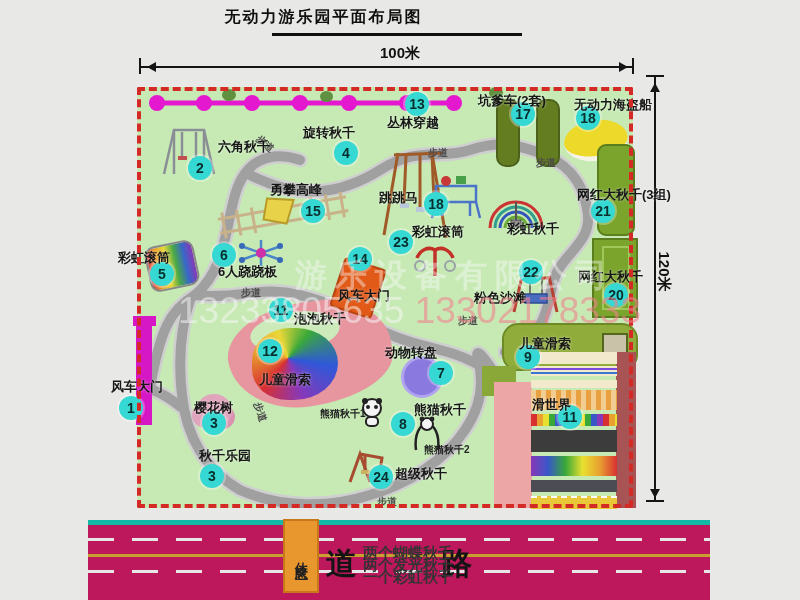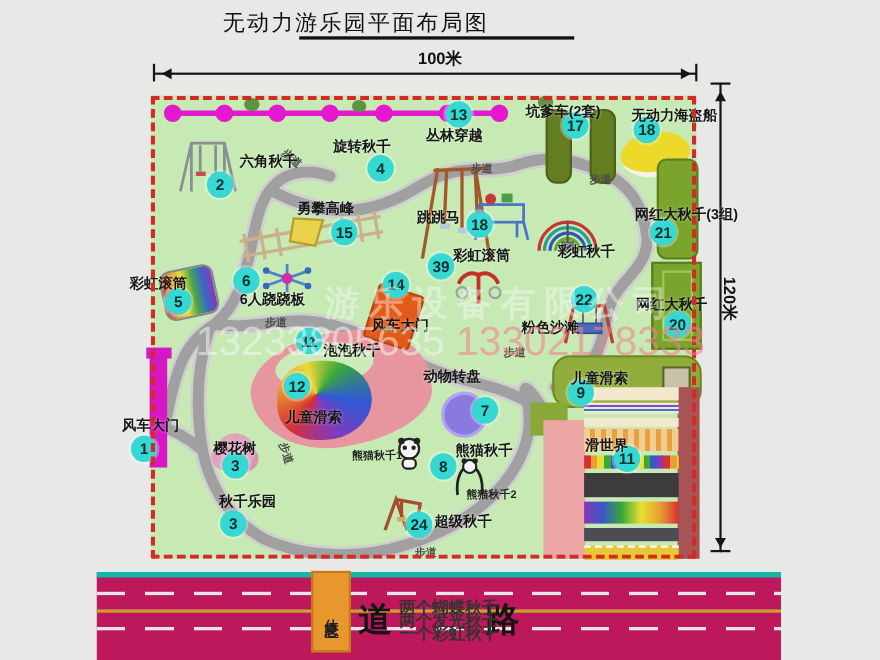--- a/index.html
+++ b/index.html
@@ -1,18 +1,18 @@
 <!DOCTYPE html>
 <html><head>
 <meta charset="utf-8">
 <style>
   html,body{margin:0;padding:0}
   body{width:800px;height:600px;background:#e8e8e6;font-family:"Liberation Sans",sans-serif;position:relative;overflow:hidden}
   
-  .title{position:absolute;top:7px;left:0;width:647px;text-align:center;font-size:20px;font-weight:normal;color:#101010;letter-spacing:2px}
+  .title{position:absolute;top:7px;left:0;width:647px;text-align:center;font-size:16px;font-weight:bold;color:#101010;letter-spacing:2px}
   .title-underline{position:absolute;left:272px;top:33px;width:250px;height:3px;background:#101010}
   
   .dimline-h{position:absolute;left:140px;top:66px;width:493px;height:2px;background:#151515}
   .tick-v{position:absolute;width:2px;height:16px;background:#151515}
   .tick-h{position:absolute;width:18px;height:2px;background:#151515}
   .dimline-v{position:absolute;left:654px;top:76px;width:2px;height:426px;background:#151515}
   .dim-top-label{position:absolute;left:340px;top:44px;width:120px;text-align:center;font-size:15px;font-weight:bold;color:#111}
   .dim-right-label{position:absolute;left:643px;top:262px;font-size:15px;font-weight:bold;color:#111;transform:rotate(90deg);transform-origin:center;white-space:nowrap}
   .arr{position:absolute;width:0;height:0;border:5px solid transparent}
   
@@ -258,21 +258,21 @@
   <div class="lbl" style="left:370px;top:133px">彩虹秋千</div>
   <div class="lbl" style="left:440px;top:99px">网红大秋千(3组)</div>
   <div class="lbl" style="left:275px;top:136px">彩虹滚筒</div>
   <div class="lbl" style="left:-19px;top:162px">彩虹滚筒</div>
   <div class="lbl" style="left:81px;top:176px">6人跷跷板</div>
   <div class="lbl" style="left:201px;top:200px">风车大门</div>
   <div class="lbl" style="left:337px;top:202px">粉色沙滩</div>
   <div class="lbl" style="left:441px;top:181px">网红大秋千</div>
   <div class="lbl" style="left:157px;top:223px">泡泡秋千</div>
   <div class="lbl" style="left:122px;top:284px">儿童滑索</div>
-  <div class="lbl" style="left:248px;top:246px">动物转盘</div>
+  <div class="lbl" style="left:248px;top:257px">动物转盘</div>
   <div class="lbl" style="left:382px;top:248px">儿童滑索</div>
   <div class="lbl" style="left:395px;top:309px">滑世界</div>
   <div class="lbl" style="left:-26px;top:291px">风车大门</div>
   <div class="lbl" style="left:57px;top:312px">樱花树</div>
   <div class="lbl" style="left:62px;top:360px">秋千乐园</div>
   <div class="lbl" style="left:277px;top:314px">熊猫秋千</div>
   <div class="lbl" style="left:258px;top:378px">超级秋千</div>
   <div class="lbl-sm" style="left:183px;top:320px">熊猫秋千1</div>
   <div class="lbl-sm" style="left:287px;top:356px">熊猫秋千2</div>
   <div class="notes">
@@ -296,21 +296,21 @@
   <div class="badge" style="left:268px;top:5px">13</div>
   <div class="badge" style="left:211px;top:160px">14</div>
   <div class="badge" style="left:164px;top:112px">15</div>
   <div class="badge" style="left:63px;top:377px">3</div>
   <div class="badge" style="left:374px;top:15px">17</div>
   <div class="badge" style="left:287px;top:105px">18</div>
   <div class="badge" style="left:439px;top:19px">18</div>
   <div class="badge" style="left:467px;top:196px">20</div>
   <div class="badge" style="left:454px;top:112px">21</div>
   <div class="badge" style="left:382px;top:173px">22</div>
-  <div class="badge" style="left:252px;top:143px">39</div>
+  <div class="badge" style="left:252px;top:143px">23</div>
   <div class="badge" style="left:232px;top:378px">24</div>
 </div>
 
 <div class="map-border"></div>
 
 <div class="wm-co">游乐设备有限公司</div>
 <div class="wm-ph">
   <span class="p1">13233805635</span>
   <span class="p2">13302178333</span>
 </div>

